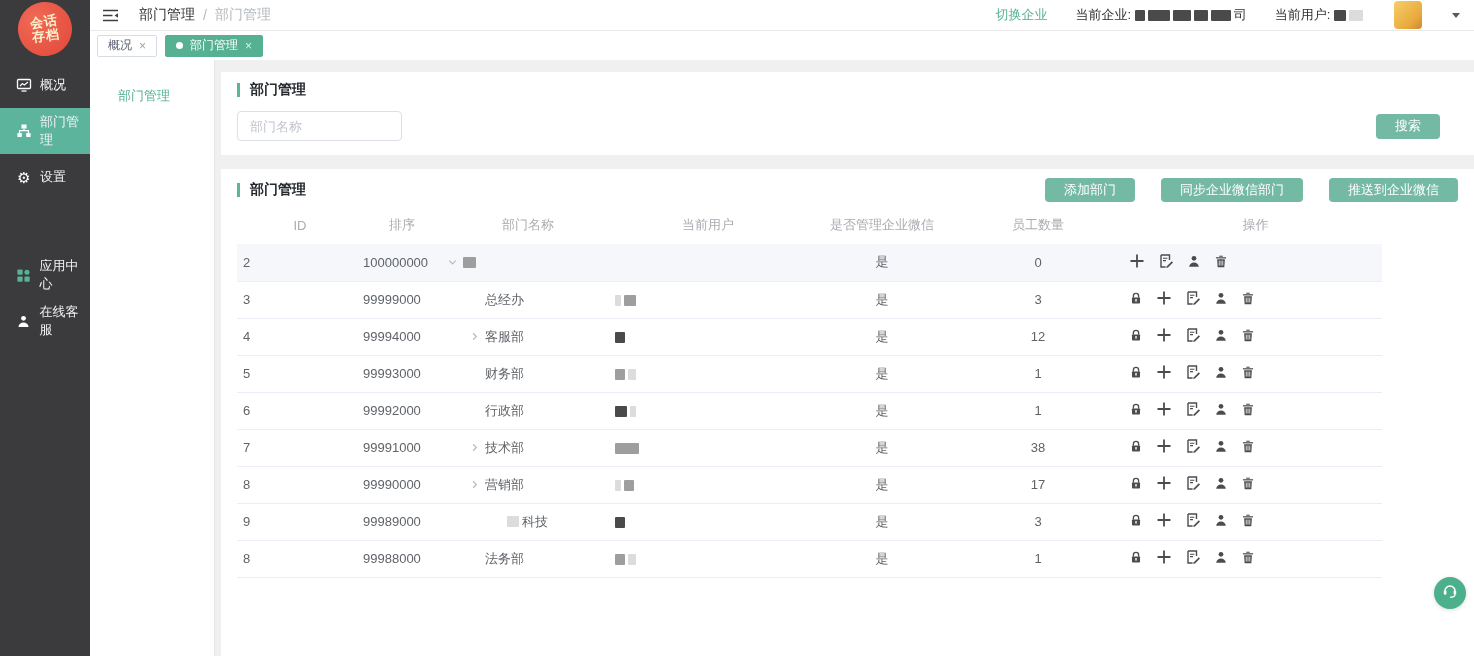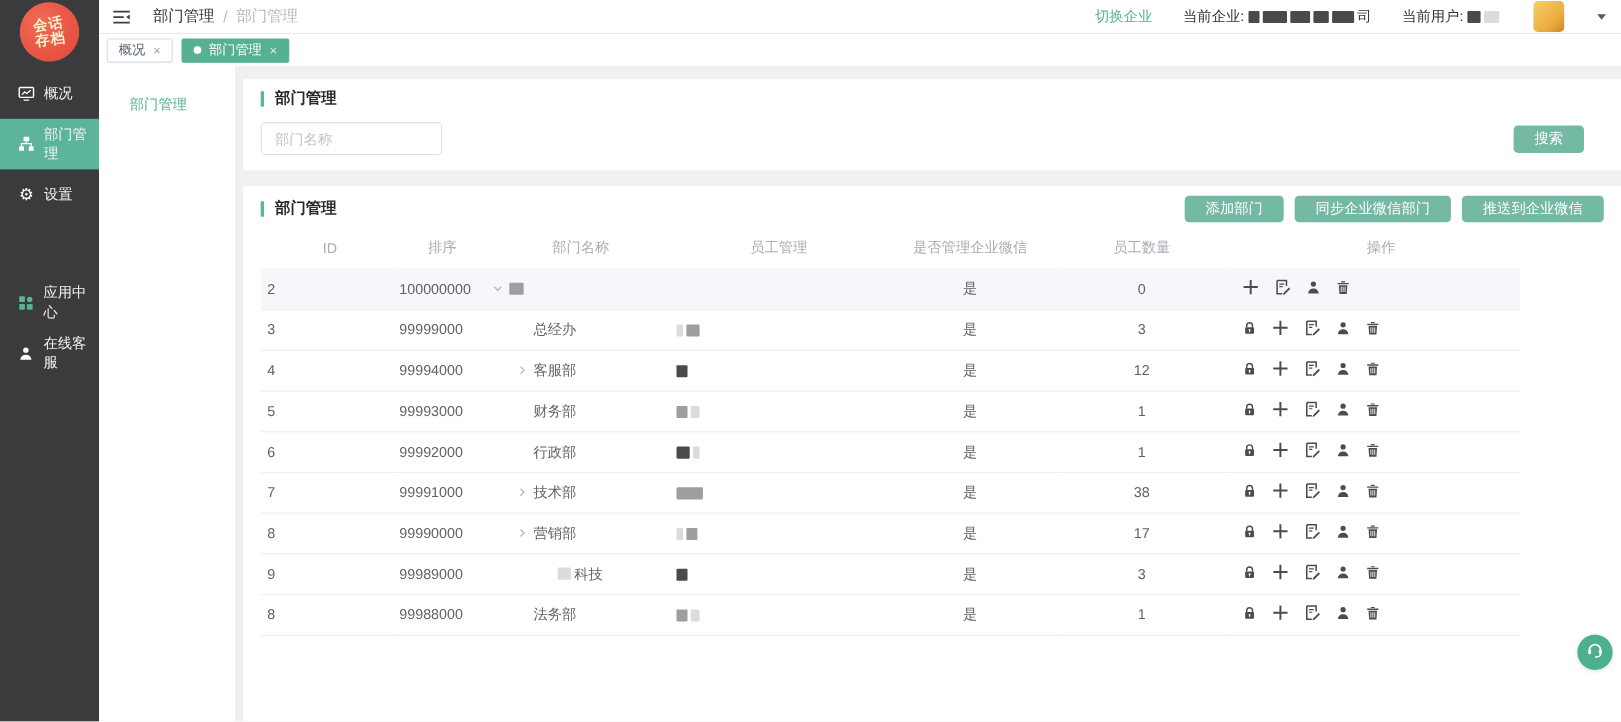--- a/index.html
+++ b/index.html
@@ -49,21 +49,21 @@
   .green-bar { width:3px; height:14px; background:#5cb49c; margin-right:10px; }
   .card-title { font-size:14px; font-weight:bold; color:#24292e; }
   .search-line { display:flex; align-items:center; justify-content:space-between; margin-top:12px; }
   .dept-input { width:165px; height:30px; border:1px solid #dcdfe6; border-radius:4px; font-size:13px; padding:0 12px; color:#606266; outline:none; font-family:inherit; }
   .dept-input::placeholder { color:#c0c4cc; }
   .btn { background:#74b9a3; color:#fff; border:none; border-radius:4px; font-size:13px; height:25px; padding:0 19px; cursor:pointer; font-family:inherit; }
   .search-btn { margin-right:18px; }
 
   .card-table { margin-top:14px; padding:9px 16px 0; height:491px; overflow:hidden; }
   .table-head-row { display:flex; align-items:center; justify-content:space-between; }
-  .table-btns { display:flex; gap:10px; }
+  .table-btns { display:flex; gap:26px; }
   .table-btns .btn { height:24px; }
 
   table { border-collapse:collapse; table-layout:fixed; width:1145px; margin-top:4px; font-size:13px; }
   th { font-weight:400; color:#a9acb2; text-align:center; height:38px; padding-left:6px; }
   th.center,td.center { text-align:center; padding-left:0; }
   th.ops,td.ops { padding-left:16px; }
   td { height:37px; border-bottom:1px solid #ebeef5; color:#5f6368; padding-left:6px; }
   tr.hl td { background:#f5f7fa; }
   .nwrap { display:flex; align-items:center; }
   .caret { width:16px; display:inline-flex; align-items:center; cursor:pointer; }
@@ -207,21 +207,21 @@
           <col style="width:192px">
             <col style="width:162px">
             <col style="width:150px">
             <col style="width:269px">
         </colgroup>
         <thead>
             <tr id="thead-row">
               <th class="">ID</th>
               <th class="">排序</th>
               <th class="">部门名称</th>
-              <th class="">员工管理</th>
+              <th class="">当前用户</th>
               <th class="center">是否管理企业微信</th>
               <th class="center">员工数量</th>
               <th class="ops">操作</th>
             </tr>
           </thead>
         <tbody>
             <tr class="hl">
               <td>2</td>
               <td>100000000</td>
               <td>

